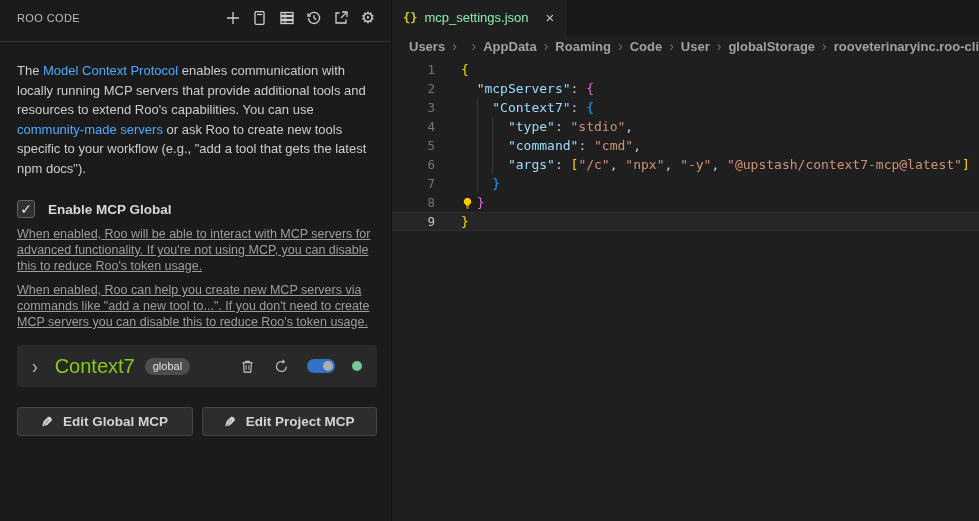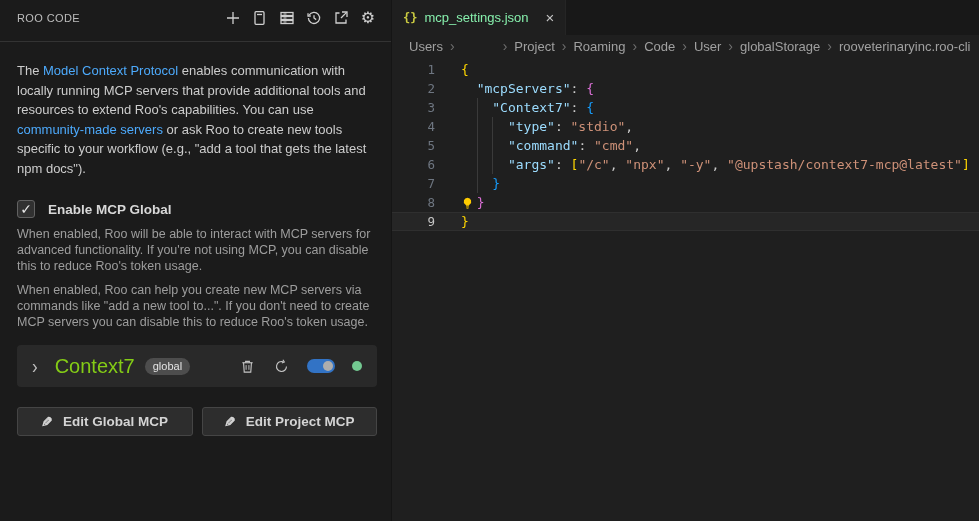--- a/index.html
+++ b/index.html
@@ -30,21 +30,21 @@
   .intro { padding:19px 16px 0 17px; font-size:13px; line-height:19.5px; color:#cccccc; }
   .intro a { color:#4daafc; text-decoration:none; cursor:pointer; }
 
   .check-section { padding:0 17px; }
   .check-row { display:flex; align-items:center; gap:13px; margin-top:22px; }
   .checkbox { width:18px; height:18px; background:#313131; border:1px solid #626262;
               border-radius:3px; flex:none; position:relative; cursor:pointer;
               display:flex; align-items:center; justify-content:center; }
   .checkbox.checked::after { content:"✓"; color:#e8e8e8; font-size:14px; line-height:1; }
   .check-label { font-size:13.5px; font-weight:bold; color:#d8d8d8; }
-  .check-desc { margin-top:8px; font-size:12.5px; line-height:16px; color:#9d9d9d; }
+  .check-desc { margin-top:8px; font-size:12.5px; line-height:16px; color:#9d9d9d;text-decoration:underline; }
   .check-section.second .check-row { margin-top:28px; }
 
   .server-row { margin:15px 14px 0 17px; height:42px; background:#292929; border-radius:4px;
                 display:flex; align-items:center; padding:0 15px; cursor:pointer; }
   .srv-chevron { color:#c0c0c0; font-size:17px; line-height:1; transform:scaleY(1.15);
                  cursor:pointer; }
   .srv-name { margin-left:17px; font-size:20px; color:#84cc16; }
   .srv-badge { margin-left:10px; background:#4d4d4d; color:#e3e3e3; font-size:11px;
                padding:2.5px 8px; border-radius:9px; }
   .srv-actions { margin-left:auto; display:flex; align-items:center; gap:17px; }
@@ -70,21 +70,21 @@
   .tabbar { height:35px; background:#181818; display:flex; flex:none; }
   .tab { background:#1f1f1f; display:flex; align-items:center; padding:0 11px; gap:7px;
          min-width:166px; cursor:pointer; border-right:1px solid #252525; }
   .tab-json-icon { font-family:"DejaVu Sans Mono", monospace; font-weight:bold; font-size:12px;
                    color:#cbcb41; }
   .tab-name { font-size:13px; color:#86efac; }
   .tab-close { margin-left:10px; color:#c5c5c5; font-size:15px; line-height:1; cursor:pointer; }
 
   .breadcrumbs { height:22px; display:flex; align-items:center; padding-left:17px;
                  font-size:13px; color:#a0a0a0; white-space:nowrap; overflow:hidden; flex:none; }
-  .crumb { cursor:pointer; }
+  .crumb { cursor:pointer;font-weight:bold; }
   .crumb.redacted { display:inline-block; width:34px; }
   .crumb-sep { margin:0 7px; color:#6f6f6f; font-size:14px; }
 
   .code-area { flex:1; padding-top:3px; font-family:"DejaVu Sans Mono", monospace;
                font-size:13px; line-height:19px; overflow:hidden; cursor:text; }
   .code-line { display:flex; height:19px; align-items:center; position:relative; }
   .code-line.active { background:rgba(255,255,255,.035); box-shadow:inset 0 1px 0 #2f2f2f, inset 0 -1px 0 #2f2f2f; }
   .gutter { width:43px; text-align:right; color:#6e7681; font-size:12.5px; flex:none;
             user-select:none; }
   .code-line.active .gutter { color:#c6c6c6; }
@@ -213,21 +213,21 @@
         <span class="tab-name">mcp_settings.json</span>
         <span class="tab-close">×</span>
       </div>
     </div>
 
     <div class="breadcrumbs" id="crumbs">
         <span class="crumb">Users</span>
         <span class="crumb-sep">›</span>
         <span class="crumb redacted"></span>
         <span class="crumb-sep">›</span>
-        <span class="crumb">Project</span>
+        <span class="crumb">AppData</span>
         <span class="crumb-sep">›</span>
         <span class="crumb">Roaming</span>
         <span class="crumb-sep">›</span>
         <span class="crumb">Code</span>
         <span class="crumb-sep">›</span>
         <span class="crumb">User</span>
         <span class="crumb-sep">›</span>
         <span class="crumb">globalStorage</span>
         <span class="crumb-sep">›</span>
         <span class="crumb">rooveterinaryinc.roo-cli</span>

